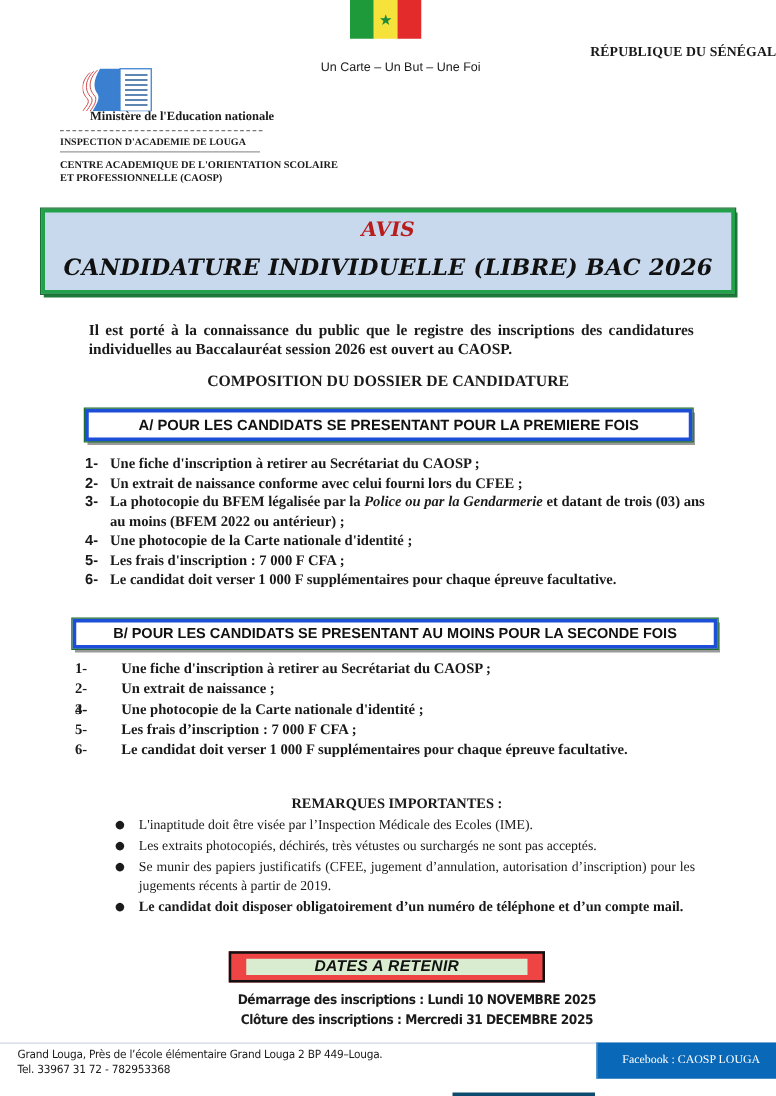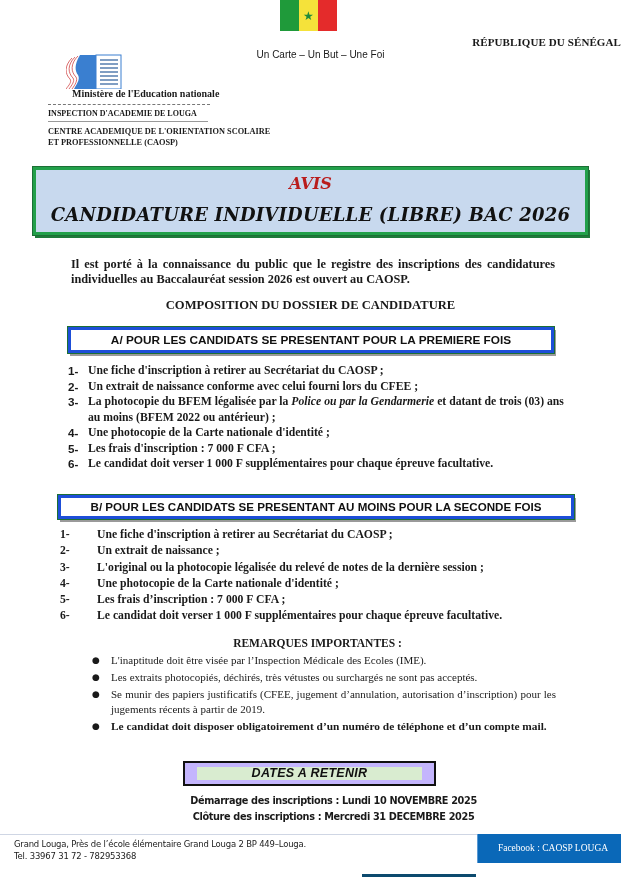--- a/index.html
+++ b/index.html
@@ -43,21 +43,21 @@
   .list-b { position: absolute; left: 60px; top: 527px; width: 520px; list-style: none; font-weight: bold; font-size: 11.7px; line-height: 16.3px; }
   .list-b li { position: relative; padding-left: 37px; }
   .list-b .num { position: absolute; left: 0; top: 0; }
 
   .remarques-title { position: absolute; left: 0; width: 621px; top: 637px; text-align: center; font-weight: bold; font-size: 11.5px; padding-left: 14px; }
   .remarques { position: absolute; left: 90px; top: 653px; width: 466px; list-style: none; font-size: 11px; line-height: 14.8px; }
   .remarques li { position: relative; padding-left: 21px; text-align: justify; margin-bottom: 2.3px; }
   .remarques li .bullet { position: absolute; left: 2px; top: 0; font-family: "DejaVu Sans", sans-serif; font-size: 9px; }
   .remarques li.strong { font-weight: bold; font-size: 11.4px; }
 
-  .dates-box { position: absolute; left: 183px; top: 761px; width: 253px; height: 25px; background: #c4b5fd; border: 2px solid #111; padding: 4px 12px; }
+  .dates-box { position: absolute; left: 183px; top: 761px; width: 253px; height: 25px; background: #ef4444; border: 2px solid #111; padding: 4px 12px; }
   .dates-inner { background: #d9ecd0; height: 100%; text-align: center; font-family: "Liberation Sans", sans-serif; font-style: italic; font-weight: bold; font-size: 12.5px; line-height: 13px; color: #111; letter-spacing: 0.3px; }
   .date-line { position: absolute; left: 0; width: 621px; text-align: center; font-family: "DejaVu Sans", sans-serif; font-weight: bold; font-size: 10.6px; letter-spacing: -0.4px; transform: scaleX(0.92); }
   .d1 { top: 794px; padding-left: 50px; }
   .d2 { top: 810px; padding-left: 50px; }
 
   .footer-rule { position: absolute; left: 0; top: 834px; width: 621px; border-top: 1px solid #cfd6e4; }
   .footer-addr { position: absolute; left: 14px; top: 838px; font-family: "DejaVu Sans", sans-serif; font-size: 9px; line-height: 12px; letter-spacing: -0.2px; transform: scaleX(0.94); transform-origin: left top; }
   .footer-email { position: absolute; left: 362px; top: 834px; width: 114px; height: 29px; background: #0c4a6e; color: #fff; font-weight: bold; font-size: 9.5px; line-height: 29px; text-align: center; margin-top: 40px; }
   .footer-fb { position: absolute; left: 477px; top: 834px; width: 144px; height: 29px; background: #0a68b8; color: #fff; font-weight: normal; font-size: 9.5px; line-height: 29px; text-align: center; padding-left: 7px; border-left: 1px solid #5a9ad4; }
 </style>
@@ -114,21 +114,21 @@
   <li><span class="num">3-</span><span>La photocopie du BFEM légalisée par la </span><i>Police ou par la Gendarmerie</i><span> et datant de trois (03) ans au moins (BFEM 2022 ou antérieur) ;</span></li>
   <li><span class="num">4-</span><span>Une photocopie de la Carte nationale d'identité ;</span></li>
   <li><span class="num">5-</span><span>Les frais d'inscription : 7 000 F CFA ;</span></li>
   <li><span class="num">6-</span><span>Le candidat doit verser 1 000 F  supplémentaires pour chaque épreuve facultative.</span></li>
 </ul>
 
 <div class="sec-box sec-b">B/ POUR LES CANDIDATS SE PRESENTANT AU MOINS POUR LA SECONDE FOIS</div>
 <ul class="list-b">
   <li><span class="num">1-</span><span>Une fiche d'inscription à retirer au Secrétariat du CAOSP ;</span></li>
   <li><span class="num">2-</span><span>Un extrait de naissance ;</span></li>
-  <li><span class="num">3-</span><span>L'original ou la photocopie légalisée du relevé de notes de la dernière session ;</span></li>
+  <li><span class="num">3-</span></li>
   <li><span class="num">4-</span><span>Une photocopie de la Carte nationale d'identité ;</span></li>
   <li><span class="num">5-</span><span>Les frais d’inscription : 7 000 F CFA ;</span></li>
   <li><span class="num">6-</span><span>Le candidat doit verser 1 000 F  supplémentaires pour chaque épreuve facultative.</span></li>
 </ul>
 
 <div class="remarques-title">REMARQUES IMPORTANTES :</div>
 <ul class="remarques">
   <li><span class="bullet">●</span><span>L'inaptitude doit être visée par l’Inspection Médicale des Ecoles (IME).</span></li>
   <li><span class="bullet">●</span><span>Les extraits photocopiés, déchirés, très vétustes ou  surchargés ne sont pas acceptés.</span></li>
   <li><span class="bullet">●</span><span>Se munir des papiers justificatifs (CFEE, jugement d’annulation, autorisation d’inscription) pour les jugements récents à partir de 2019.</span></li>

